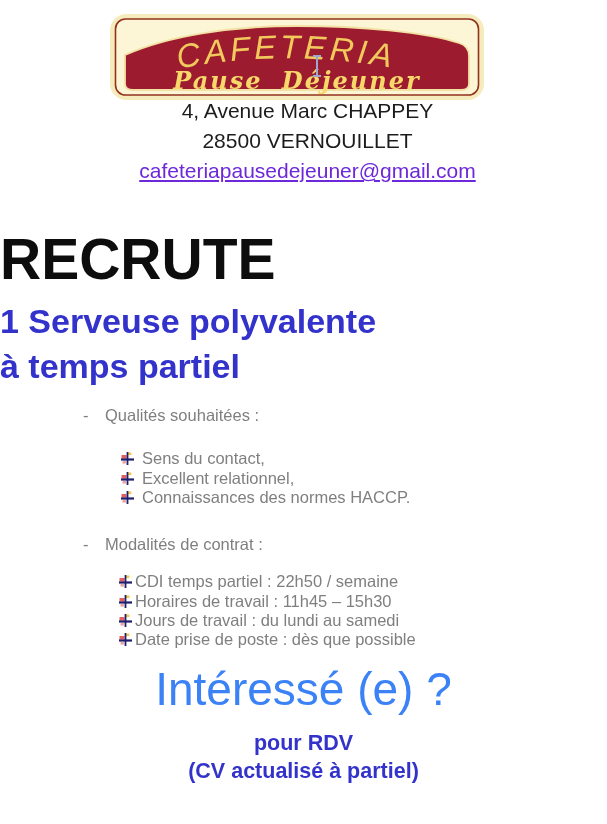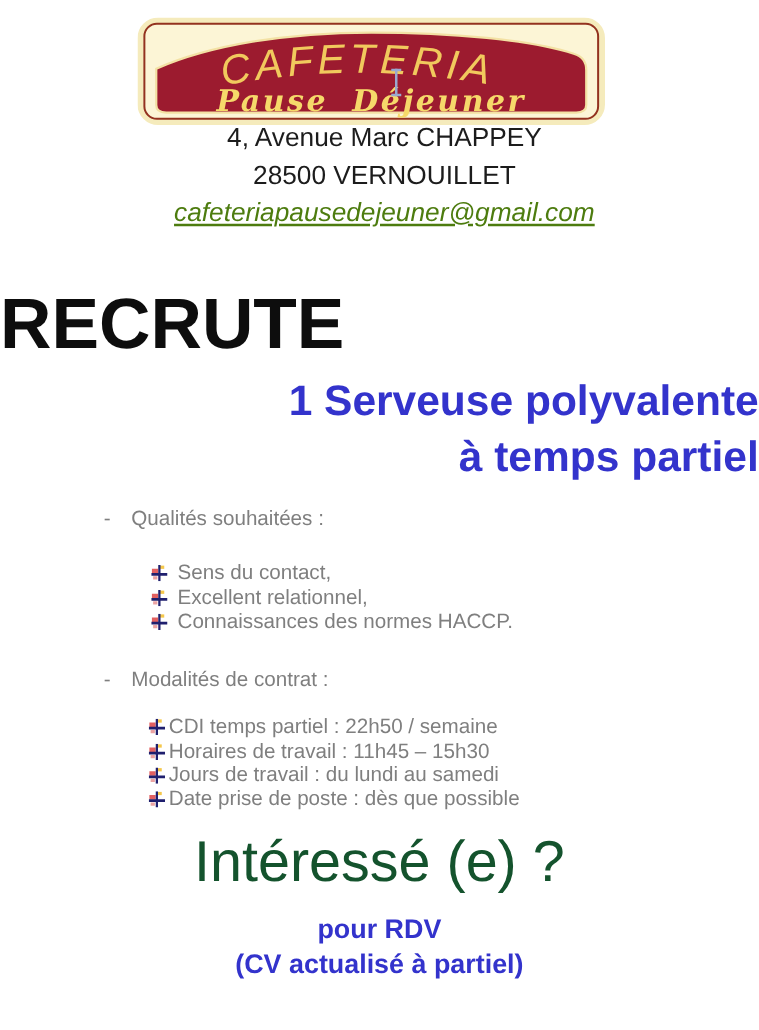--- a/index.html
+++ b/index.html
@@ -19,29 +19,29 @@
   .ibeam:before,.ibeam:after{
     content:"";position:absolute;left:-3px;width:8px;height:2px;background:#9aa8cf;
   }
   .ibeam:before{top:0;} .ibeam:after{bottom:0;}
   
   .address{
     position:absolute;top:96px;left:4px;width:100%;text-align:center;
     font-size:21px;line-height:30px;color:#1c1c1c;
   }
   .email{
-    color:#4d7c0f;font-style:italic;text-decoration:underline;cursor:pointer;
+    color:#6d28d9;text-decoration:underline;cursor:pointer;
   }
   
   .recrute{
     position:absolute;top:226px;left:0;width:100%;text-align:left;
     font-size:57px;font-weight:700;color:#0d0d0d;letter-spacing:0px;
   }
   .job{
-    position:absolute;top:299px;left:0;width:100%;text-align:right;
+    position:absolute;top:299px;left:0;width:100%;text-align:left;
     font-size:34px;line-height:45px;font-weight:700;color:#3333CC;
   }
   
   .sec-title{
     position:absolute;display:flex;gap:14px;
     font-size:16.5px;color:#7f7f7f;
   }
   .sec-title .dash{width:8px;}
   .sec1{left:83px;top:406px;}
   .sec2{left:83px;top:535px;}
@@ -50,21 +50,21 @@
     display:flex;align-items:center;height:19.4px;
     font-size:16.5px;color:#7f7f7f;white-space:pre;
   }
   .list .bullet{flex:0 0 auto;display:inline-flex;margin-right:8px;}
   .list1{left:121px;top:449px;}
   .list2{left:119px;top:572px;}
   .list2 li .bullet{margin-right:3px;}
   
   .footer-q{
     position:absolute;top:662px;left:0;width:100%;text-align:center;
-    font-size:46px;font-weight:400;color:#14532d;
+    font-size:46px;font-weight:400;color:#3b82f6;
   }
   .footer-call{
     position:absolute;top:729px;left:0;width:100%;text-align:center;
     font-size:21.5px;line-height:28px;font-weight:700;color:#3333CC;
   }
 </style>
 </head>
 <body>
 
 <div class="page">

